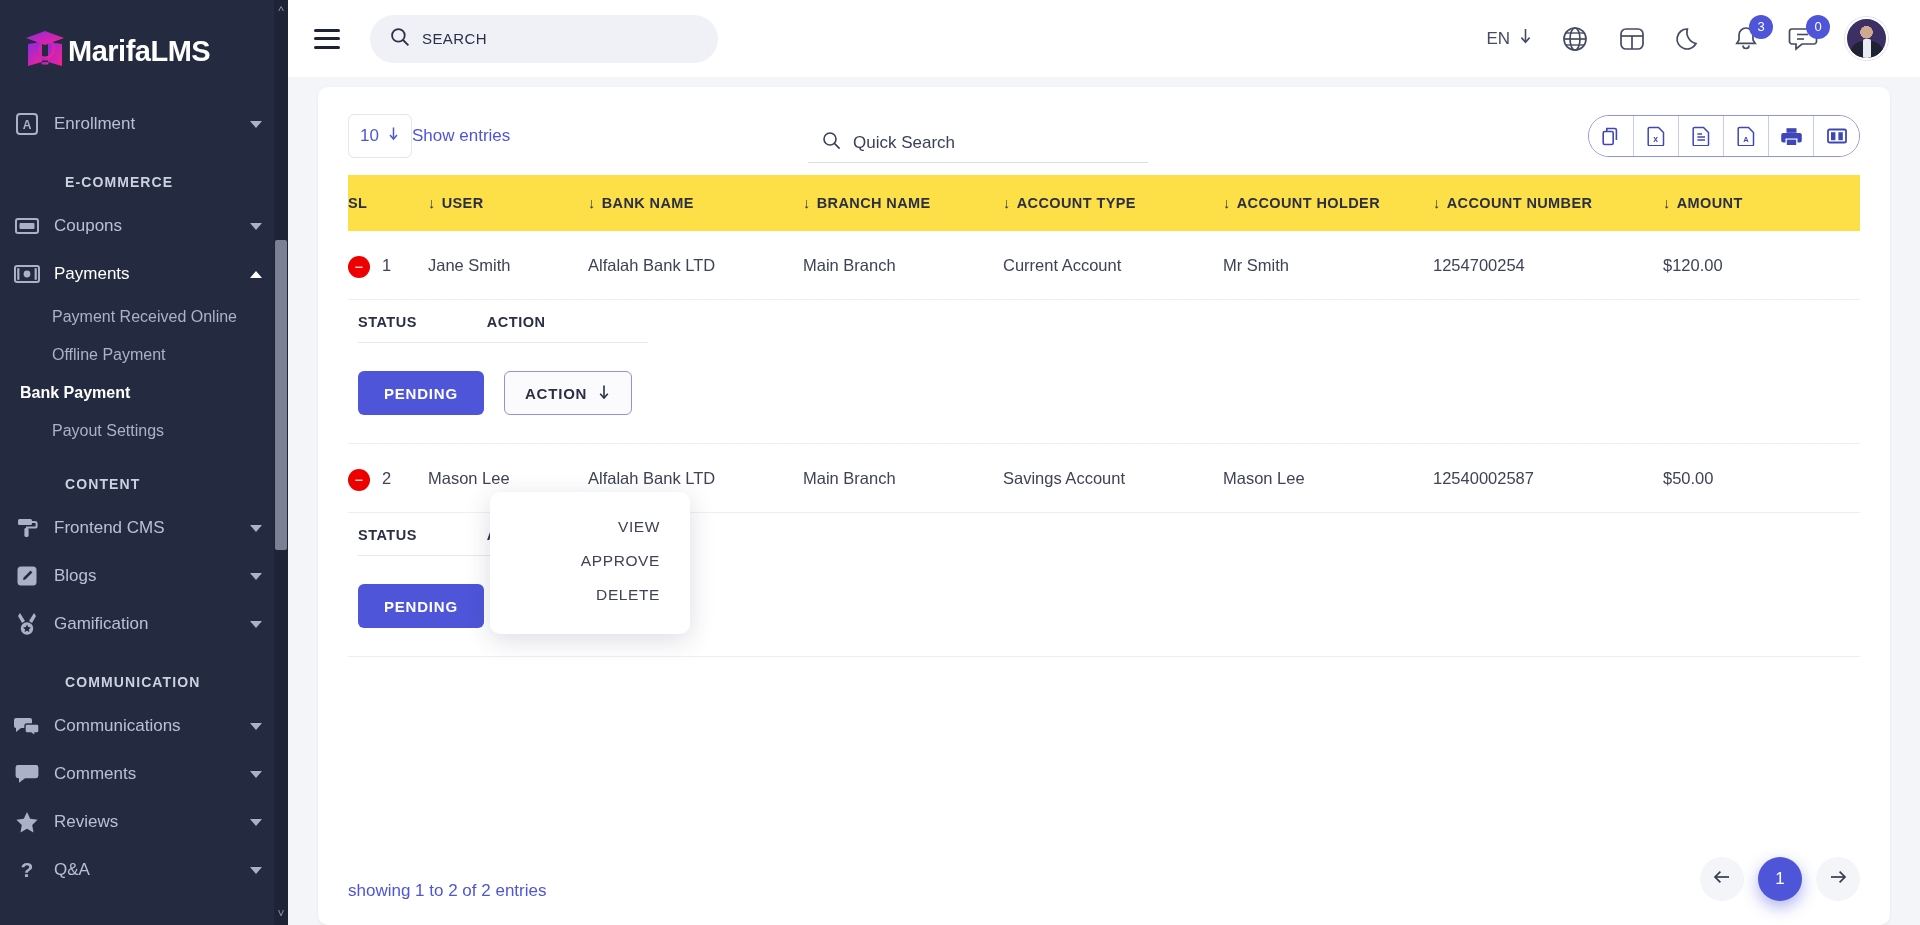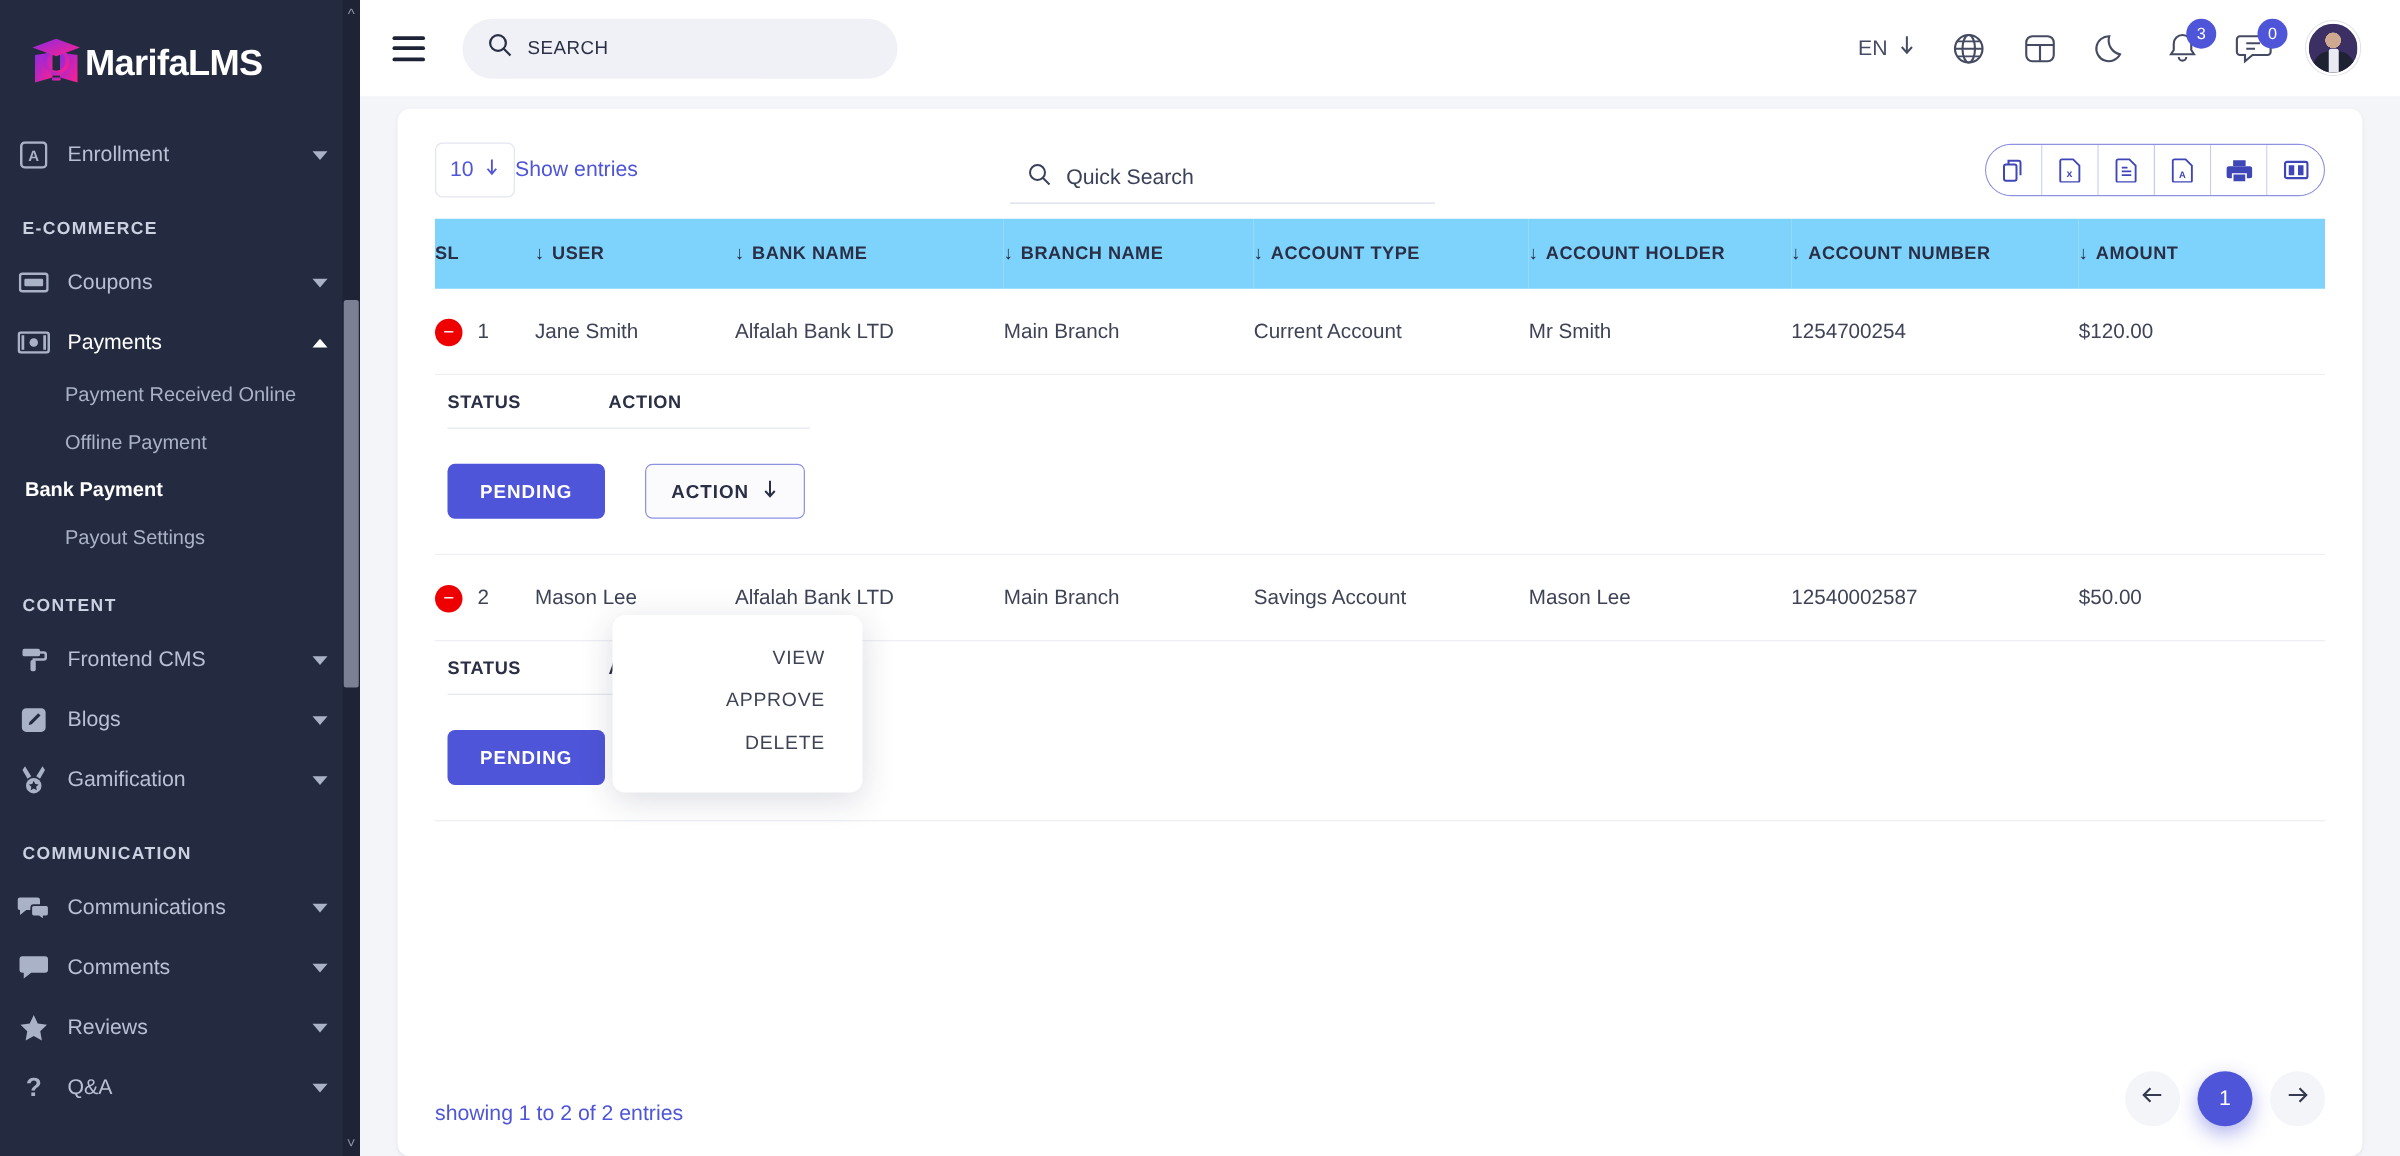--- a/index.html
+++ b/index.html
@@ -28,21 +28,21 @@
     padding: 0 26px 0 14px; gap: 14px; cursor: pointer;
   }
   .nav-icon { width: 26px; height: 26px; flex: 0 0 26px; display: flex; align-items: center; justify-content: center; color: #aab2c8; }
   .nav-label { flex: 1; font-size: 17px; color: #b9c0d4; }
   .nav-item.active > .nav-label { color: #ffffff; }
   .caret { width: 0; height: 0; border-left: 6px solid transparent; border-right: 6px solid transparent; border-top: 7px solid #aab2c8; }
   .caret.up { border-top: none; border-bottom: 7px solid #ffffff; }
 
   .section-title {
     font-size: 14px; font-weight: bold; letter-spacing: 1.1px;
-    color: #cbd1e1; padding: 26px 0 12px 18px;
+    color: #cbd1e1; padding: 26px 0 12px 18px; margin-left: 47px;
   }
   .sub-item {
     font-size: 16px; color: #aab2c8; padding: 10px 0 10px 52px; cursor: pointer;
   }
   .sub-item.current { color: #ffffff; font-weight: bold; padding-left: 20px; }
 
   
   .sb-track {
     position: absolute; right: 0; top: 0; width: 14px; height: 925px;
     background: #1e2335;
@@ -116,41 +116,41 @@
   }
   .export-btn {
     width: 45px; display: flex; align-items: center; justify-content: center;
     border-right: 1px solid #c7cbee; color: #3f46b8; cursor: pointer; background: #fff;
   }
   .export-btn:last-child { border-right: none; }
 
   
   table.data { width: 100%; border-collapse: collapse; table-layout: fixed; margin-top: 12px; }
   table.data thead th {
-    background: #7dd3fc; font-size: 14.5px; color: #2a2f45; font-weight: bold;
+    background: #fde047; font-size: 14.5px; color: #2a2f45; font-weight: bold;
     letter-spacing: .4px; text-align: left; padding: 18px 0 18px 0; height: 56px;
     white-space: nowrap;
   }
   th .sortarrow { color: #2a2f45; margin-right: 6px; font-weight: normal; }
   table.data tbody td {
     font-size: 16.5px; color: #3e4356; padding: 20px 0; border-bottom: 1px solid #edeff5;
     vertical-align: middle; line-height: 1.7;
   }
   .minus-badge {
     width: 22px; height: 22px; border-radius: 50%; background: #ee0000;
     display: inline-flex; align-items: center; justify-content: center;
     color: #fff; font-size: 15px; line-height: 1; margin-right: 12px; vertical-align: middle;
   }
   .sl-cell { white-space: nowrap; }
 
   
   .detail-block { padding: 14px 0 28px 10px; border-bottom: 1px solid #edeff5; }
   .detail-head { display: flex; gap: 70px; width: 290px; padding-bottom: 12px; border-bottom: 1px solid #e6e8f0; }
   .detail-head span { font-size: 14.5px; font-weight: bold; color: #2a2f45; letter-spacing: .5px; }
-  .detail-row { display: flex; gap: 32px; padding-top: 28px; }
+  .detail-row { display: flex; gap: 20px; padding-top: 28px; }
   .btn-pending {
     background: #4e55d8; color: #fff; font-size: 15px; font-weight: bold;
     letter-spacing: .8px; border: none; border-radius: 6px; padding: 0 26px; height: 44px; cursor: pointer;
   }
   .btn-action {
     background: #fbfbfe; color: #2a2f45; font-size: 15px; font-weight: bold;
     letter-spacing: .8px; border: 1px solid #8d93e0; border-radius: 6px;
     padding: 0 20px; height: 44px; cursor: pointer; display: flex; align-items: center; gap: 10px;
   }
 

